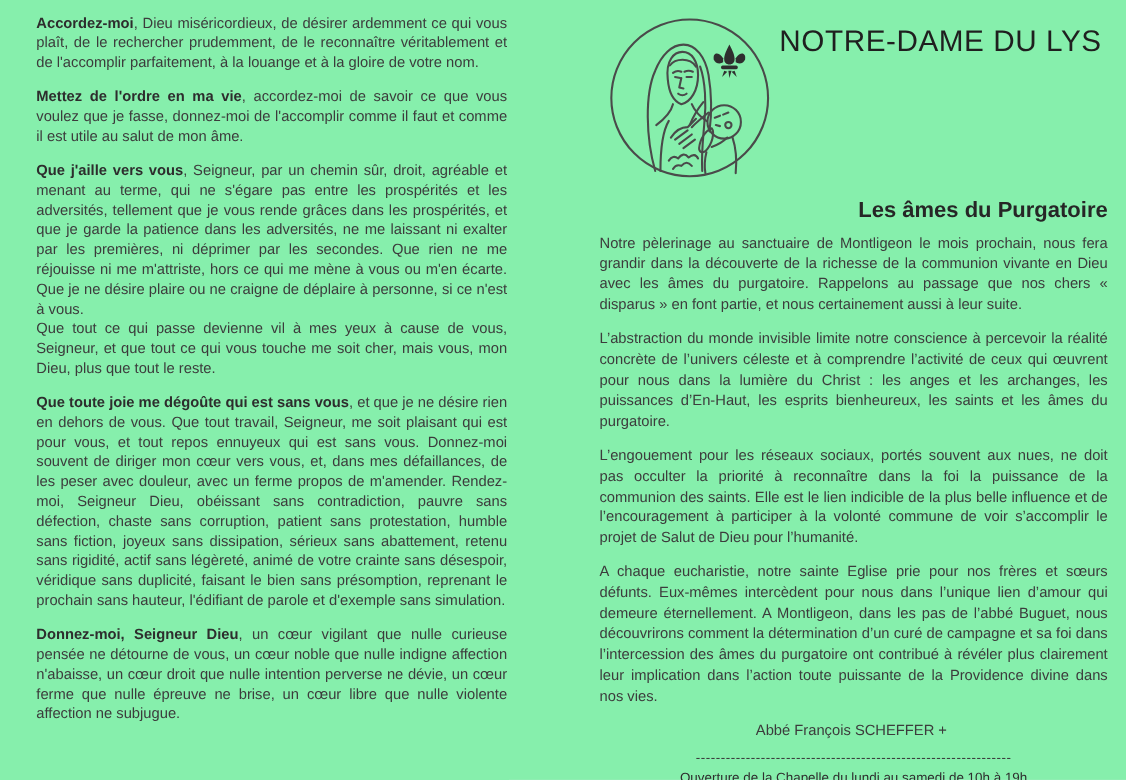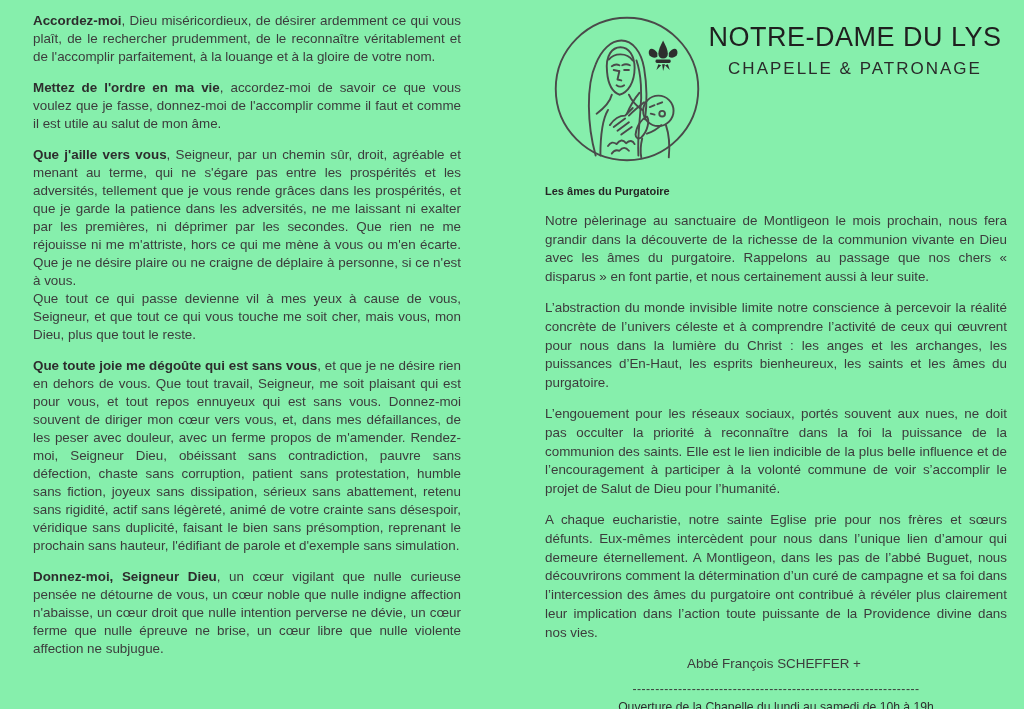--- a/index.html
+++ b/index.html
@@ -33,21 +33,21 @@
     font-weight:normal; line-height:1.15;
   }
   .subtitle {
     font-size:17px; color:#2a2a2a; letter-spacing:2px; margin-top:7px;
   }
   .dates {
     display:inline-block; text-align:left; margin-top:26px;
     font-size:13.4px; line-height:19px; color:#333;
   }
   .article-title {
-    text-align:left; font-size:11px; font-weight:bold; color:#262626;
+    text-align:right; font-size:20px; font-weight:bold; color:#262626;
     margin:14px 0 11px 0;
   }
   .rpara { margin:0 0 12px 0; }
   .signature { text-align:center; margin:7px 4px 0 0; }
   .footer {
     text-align:center; font-size:12.2px; line-height:17.5px;
     margin-top:8px; color:#2e2e2e;
   }
   .footer .sep { color:#3a3a3a; letter-spacing:0.5px; white-space:nowrap; overflow:hidden; }
   
@@ -120,21 +120,20 @@
             <path d="M6,-4 C11,-11 16,-9 15,-3 C14,1 9,2 6,0 Z"></path>
             <rect x="-8" y="3" width="16" height="3.5" rx="1.5"></rect>
             <path d="M-5,8 L-7,14 L-2,9 Z"></path>
             <path d="M-1,8 L0,15 L2,8 Z"></path>
             <path d="M5,8 L7,14 L2,9 Z"></path>
           </g>
         </svg>
       </div>
       <div class="header-text">
         <div class="title">NOTRE-DAME DU LYS</div>
-        <div class="subtitle">CHAPELLE &amp; PATRONAGE</div>
       </div>
     </div>
 
     <div class="article-title">Les âmes du Purgatoire</div>
     <p class="rpara">Notre pèlerinage au sanctuaire de Montligeon le mois prochain, nous fera grandir dans la découverte de la richesse de la communion vivante en Dieu avec les âmes du purgatoire. Rappelons au passage que nos chers « disparus » en font partie, et nous certainement aussi à leur suite.</p>
     <p class="rpara">L’abstraction du monde invisible limite notre conscience à percevoir la réalité concrète de l’univers céleste et à comprendre l’activité de ceux qui œuvrent pour nous dans la lumière du Christ : les anges et les archanges, les puissances d’En-Haut, les esprits bienheureux, les saints et les âmes du purgatoire.</p>
     <p class="rpara">L’engouement pour les réseaux sociaux, portés souvent aux nues, ne doit pas occulter la priorité à reconnaître dans la foi la puissance de la communion des saints. Elle est le lien indicible de la plus belle influence et de l’encouragement à participer à la volonté commune de voir s’accomplir le projet de Salut de Dieu pour l’humanité.</p>
     <p class="rpara">A chaque eucharistie, notre sainte Eglise prie pour nos frères et sœurs défunts. Eux-mêmes intercèdent pour nous dans l’unique lien d’amour qui demeure éternellement. A Montligeon, dans les pas de l’abbé Buguet, nous découvrirons comment la détermination d’un curé de campagne et sa foi dans l’intercession des âmes du purgatoire ont contribué à révéler plus clairement leur implication dans l’action toute puissante de la Providence divine dans nos vies.</p>
     <p class="signature">Abbé François SCHEFFER +</p>
 

